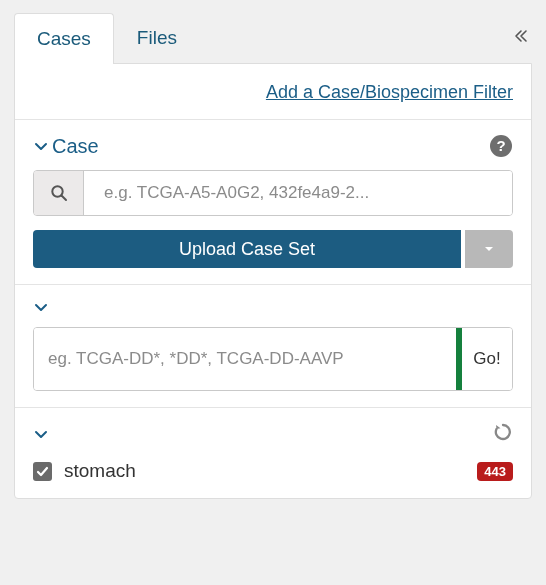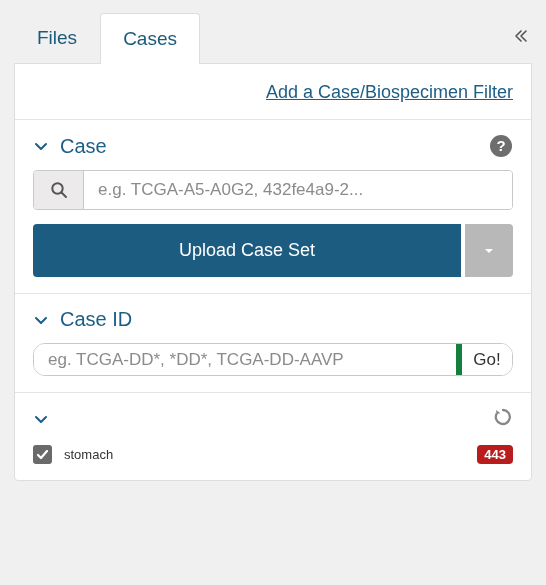--- a/index.html
+++ b/index.html
@@ -69,21 +69,21 @@
     display: flex;
     align-items: center;
     margin-bottom: 12px;
   }
   .sec-title {
     display: flex;
     align-items: center;
     color: #1b5e87;
     font-size: 20px;
     cursor: pointer;
-    gap: 11px;
+    gap: 3px;
   }
   .chevron {
     display: inline-flex;
   }
   .help-icon {
     margin-left: auto;
     width: 24px;
     height: 24px;
     display:flex;
     align-items:center;
@@ -93,21 +93,22 @@
   .reset-icon {
     margin-left: auto;
     cursor: pointer;
     color: #777;
   }
   .search-group {
     display: flex;
     border: 1px solid #c9c9c9;
     border-radius: 4px;
     overflow: hidden;
-    height: 40px;
+    height: 46px;
+    gap: 6px;
   }
   .search-btn {
     width: 50px;
     background: #eceaea;
     border-right: 1px solid #c9c9c9;
     display:flex;
     align-items:center;
     justify-content:center;
     cursor: pointer;
   }
@@ -116,21 +117,21 @@
     border: none;
     outline: none;
     padding: 0 14px;
     font-size: 17px;
     color: #555;
   }
   .search-input::placeholder { color: #8b8b8b; }
   .upload-row {
     display: flex;
     margin-top: 14px;
-    height: 53px;
+    height: 38px;
   }
   .upload-btn {
     flex: 1;
     background: #1c5c81;
     color: #fff;
     font-size: 18px;
     display:flex;
     align-items:center;
     justify-content:center;
     border-radius: 4px 0 0 4px;
@@ -142,23 +143,23 @@
     display:flex;
     align-items:center;
     justify-content:center;
     border-radius: 0 4px 4px 0;
     margin-left: 4px;
     cursor: pointer;
   }
   .caseid-group {
     display: flex;
     border: 1px solid #c9c9c9;
-    border-radius: 12px;
+    border-radius: 4px;
     overflow: hidden;
-    height: 33px;
+    height: 64px;
   }
   .caseid-input {
     flex: 1;
     border: none;
     outline: none;
     padding: 0 14px;
     font-size: 17px;
   }
   .caseid-input::placeholder { color: #8b8b8b; }
   .go-btn {
@@ -183,43 +184,43 @@
     border-radius: 3px;
     background: #6a6a6a;
     display:flex;
     align-items:center;
     justify-content:center;
     cursor: pointer;
     flex-shrink: 0;
   }
   .facet-label {
     margin-left: 12px;
-    font-size: 13px;
+    font-size: 19px;
     color: #333;
   }
   .count-badge {
     margin-left: auto;
     background: #b91c1c;
     color: #fff;
     border-radius: 4px;
     font-size: 13px;
     font-weight: 600;
     padding: 2px 7px;
   }
 </style>
 </head>
 <body>
 
 <div class="page">
   <div class="tabs-row">
+    <div class="tab active">
+      <span>Cases</span>
+    </div>
     <div class="tab">
       <span>Files</span>
-    </div>
-    <div class="tab active">
-      <span>Cases</span>
     </div>
     <div class="collapse-toggle">
       <svg width="14" height="14" viewBox="0 0 14 14">
           <path d="M7 2 L2 7 L7 12 M12 2 L7 7 L12 12" stroke="#555" stroke-width="1.6" fill="none" stroke-linecap="round" stroke-linejoin="round"></path>
         </svg>
     </div>
   </div>
 
   <div class="panel">
 
@@ -266,21 +267,20 @@
     </div>
 
     <div class="section">
       <div class="section-header">
         <div class="sec-title">
           <span class="chevron">
             <svg width="16" height="16" viewBox="0 0 16 16">
                 <path d="M3 6 L8 11 L13 6" stroke="#1b5e87" stroke-width="2" fill="none" stroke-linecap="round" stroke-linejoin="round"></path>
               </svg>
           </span>
-          <span>Case ID</span>
         </div>
       </div>
       <div class="caseid-group">
         <input class="caseid-input" placeholder="eg. TCGA-DD*, *DD*, TCGA-DD-AAVP" style="">
         <div class="go-btn">
           <span>Go!</span>
         </div>
       </div>
     </div>
 

